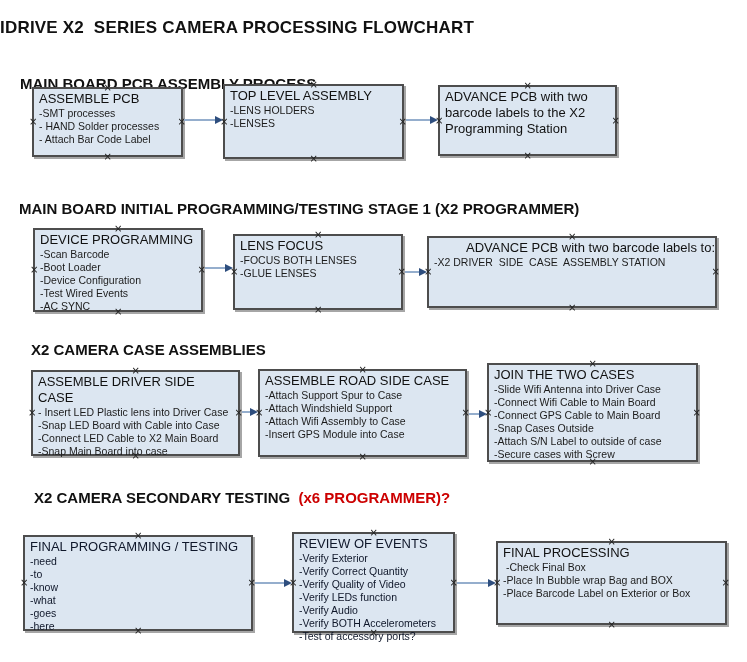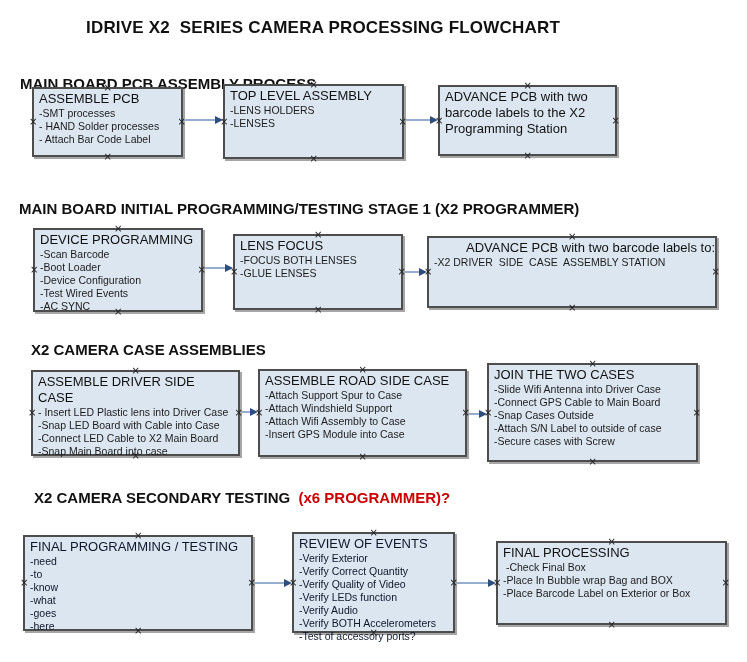--- a/index.html
+++ b/index.html
@@ -1,18 +1,18 @@
 <!DOCTYPE html>
 <html><head>
 <meta charset="utf-8">
 <style>
   html,body{margin:0;padding:0;background:#fff;}
   .page{position:relative;width:747px;height:662px;background:#ffffff;
         font-family:"Liberation Sans",sans-serif;overflow:hidden;}
-  .main-title{position:absolute;top:18px;left:0;width:646px;text-align:center;
+  .main-title{position:absolute;top:18px;left:0;width:646px;text-align:left;
         font-size:17px;font-weight:bold;color:#111;white-space:pre;letter-spacing:.2px;}
   .section-heading{position:absolute;font-size:15px;font-weight:bold;color:#111;white-space:pre;}
   .h1{left:20px;top:75px;text-align:right;}
   .h2{left:19px;top:200px;}
   .h3{left:31px;top:341px;}
   .h4{left:34px;top:489px;}
   .red-text{color:#cc0000;}
   .flow-box{position:absolute;background:#dce6f1;border:2px solid #4d4d4d;
         box-shadow:2px 2px 0 #a6a6a6;box-sizing:border-box;padding:2px 5px;}
   .box-title{font-size:13px;font-weight:normal;color:#111;line-height:16px;}
@@ -140,20 +140,21 @@
     <div class="box-item">-Attach Wifi Assembly to Case</div>
     <div class="box-item">-Insert GPS Module into Case</div>
   <span class="handle handle-t">×</span>
       <span class="handle handle-b">×</span>
       <span class="handle handle-l">×</span>
       <span class="handle handle-r">×</span>
     </div>
   <div class="flow-box box-i">
     <div class="box-title">JOIN THE TWO CASES</div>
     <div class="box-item">-Slide Wifi Antenna into Driver Case</div>
+    <div class="box-item">-Connect Wifi Cable to Main Board</div>
     <div class="box-item">-Connect GPS Cable to Main Board</div>
     <div class="box-item">-Snap Cases Outside</div>
     <div class="box-item">-Attach S/N Label to outside of case</div>
     <div class="box-item">-Secure cases with Screw</div>
   <span class="handle handle-t">×</span>
       <span class="handle handle-b">×</span>
       <span class="handle handle-l">×</span>
       <span class="handle handle-r">×</span>
     </div>
 

